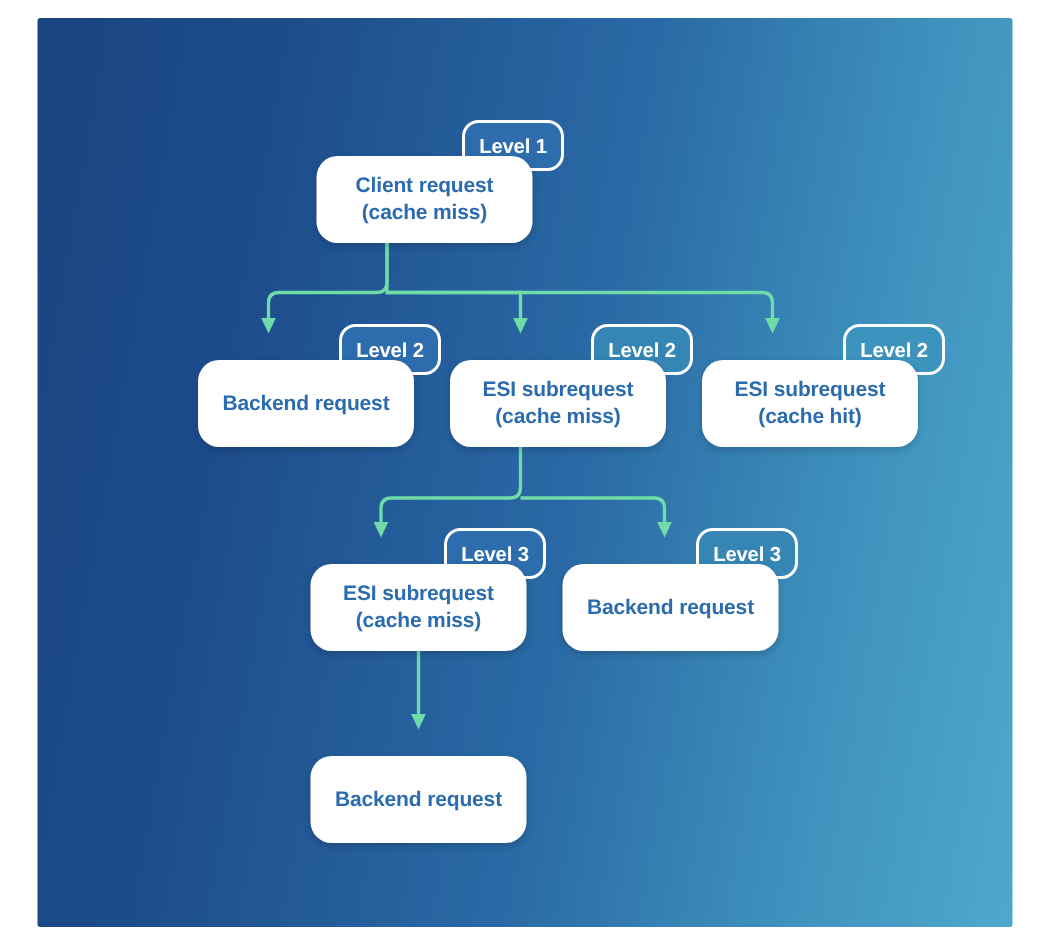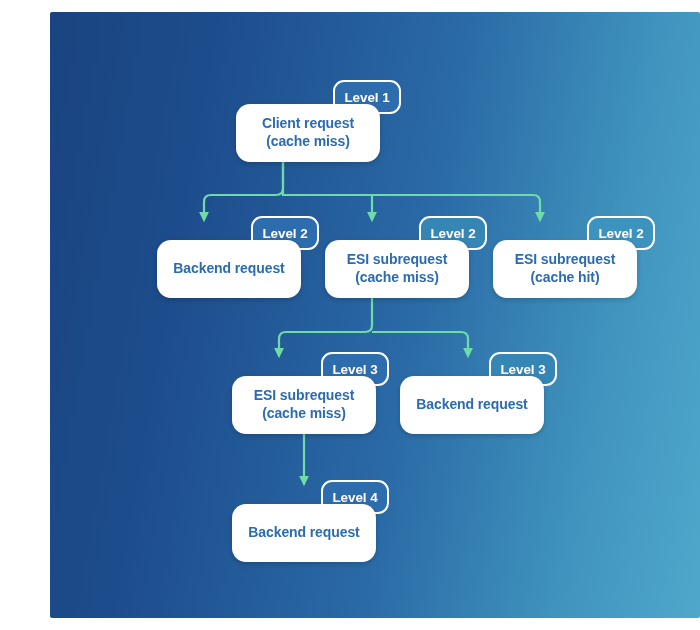--- a/index.html
+++ b/index.html
@@ -17,21 +17,20 @@
   }
   #canvas {
     position: absolute;
     left: 25px;
     top: 12px;
     width: 650px;
     height: 606px;
     background: linear-gradient(100deg, #1a4480 0%, #1d4c8c 22%, #2a6aa6 55%, #3f92bd 80%, #4fa8cc 100%);
     border-radius: 2px;
     overflow: hidden;
-    margin-left: 25px;
   }
   #edges {
     position: absolute;
     left: 0;
     top: 0;
     width: 650px;
     height: 606px;
     pointer-events: none;
   }
 
@@ -142,21 +141,18 @@
 (cache miss)</span>
     </div>
 
     <div class="badge light" style="left:439px; top:340px; width:68px;">
       <span>Level 3</span>
     </div>
     <div class="node" style="left:350px; top:364px; width:144px; height:58px;">
       <span class="node-label">Backend request</span>
     </div>
 
-    <div class="badge" style="left:271px; top:468px; width:68px;">
-      <span>Level 4</span>
-    </div>
     <div class="node" style="left:182px; top:492px; width:144px; height:58px;">
       <span class="node-label">Backend request</span>
     </div>
 
   </div>
 </div>
 
 </body></html>

